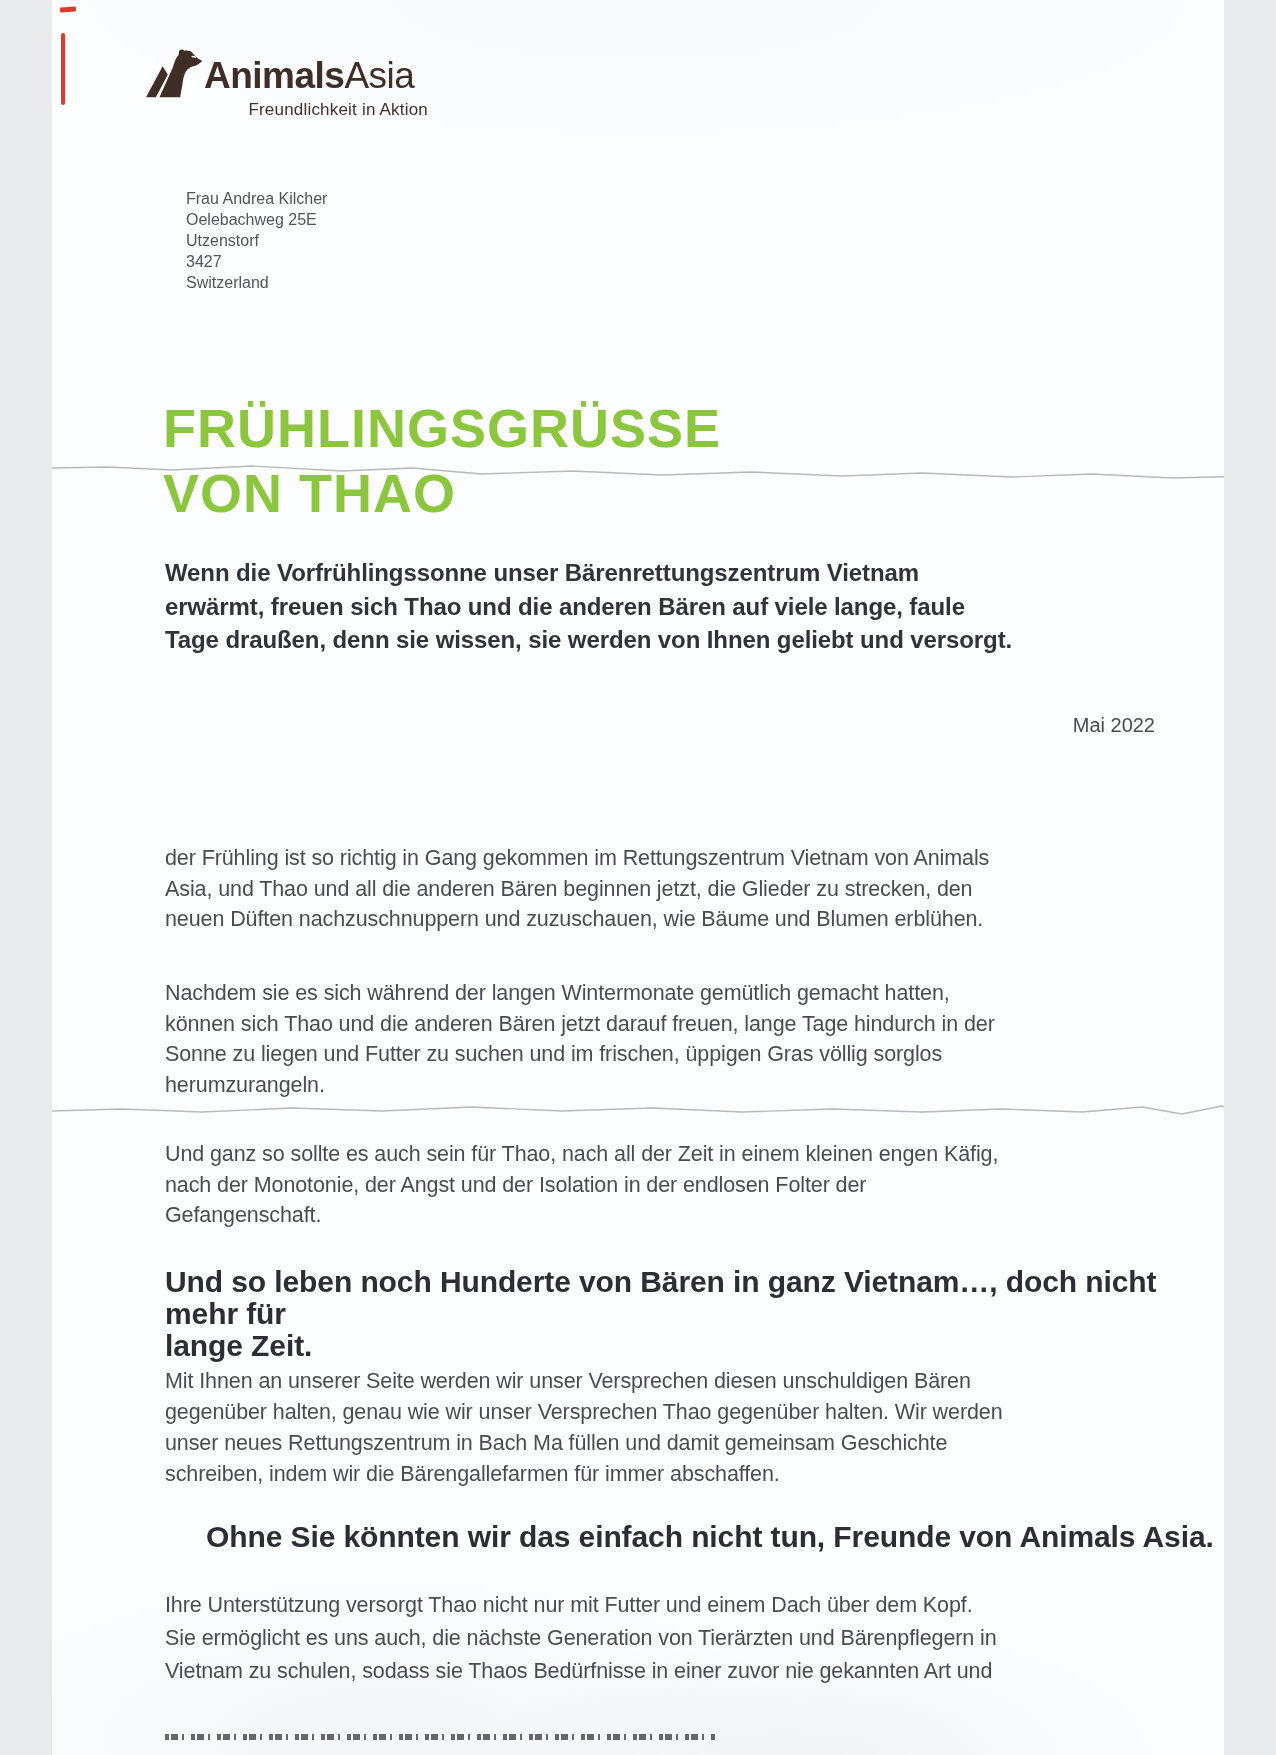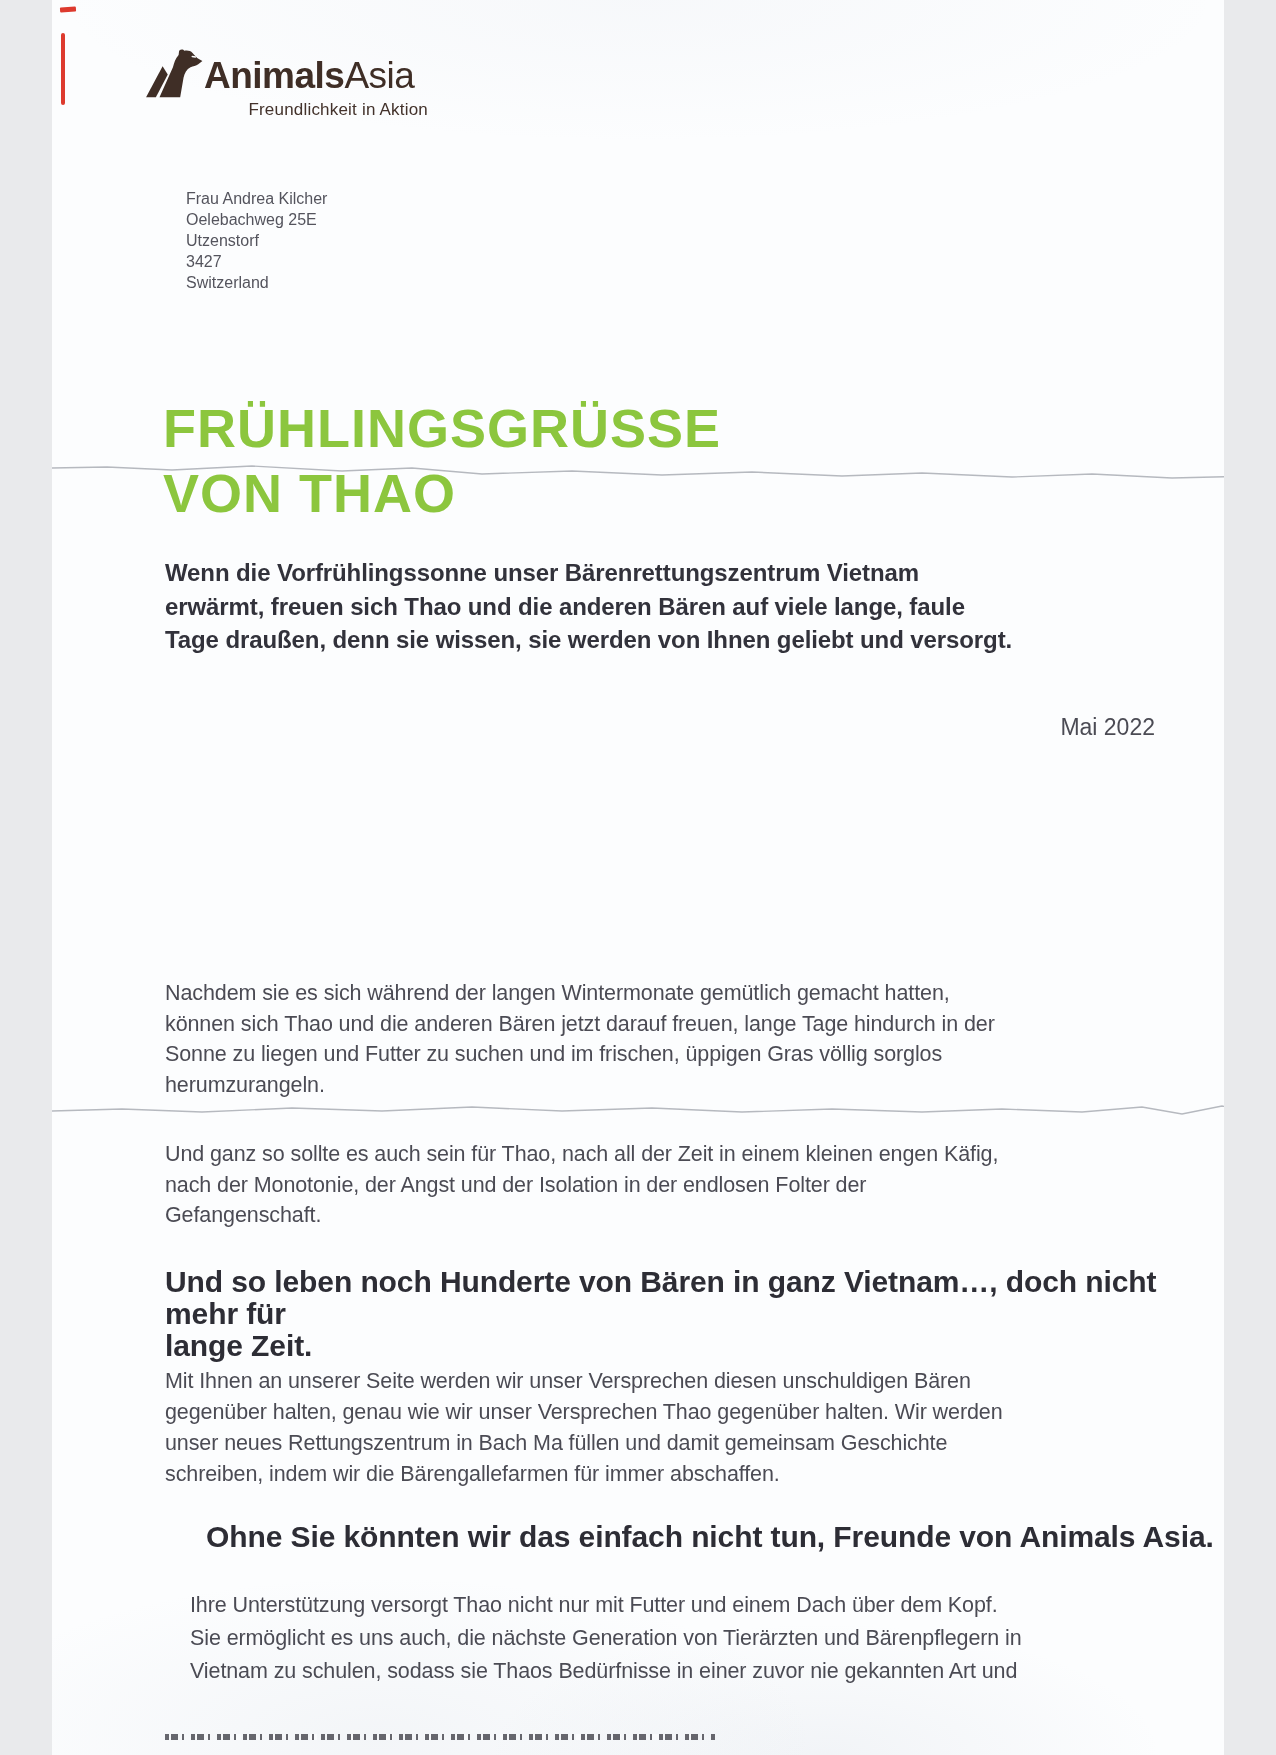--- a/index.html
+++ b/index.html
@@ -41,29 +41,29 @@
 
   
   .address{left:134px;top:188px;font-size:16px;line-height:21px;color:#54545d;}
 
   
   .headline{left:111px;top:396px;font-size:54px;line-height:65px;font-weight:800;letter-spacing:1px;color:#8cc63e;}
 
   
   .intro{left:113px;top:556px;width:1010px;font-size:24px;line-height:33.5px;font-weight:700;color:#32323b;letter-spacing:-0.1px;}
 
-  .date{left:700px;top:714px;width:403px;text-align:right;font-size:23px;color:#4b4b54;}
+  .date{left:700px;top:714px;width:403px;text-align:right;font-size:20px;color:#4b4b54;}
 
   .body-text{width:1020px;font-size:21.5px;color:#4b4b54;letter-spacing:-0.1px;}
   .salutation{left:113px;top:772px;}
   .p1{left:113px;top:843px;line-height:30.5px;}
   .p2{left:113px;top:978px;line-height:30.5px;}
   .p3{left:113px;top:1139px;line-height:30.5px;}
   .p4{left:113px;top:1366px;line-height:31px;}
-  .p5{left:113px;top:1589px;line-height:33px;margin-left:25px;}
+  .p5{left:113px;top:1589px;line-height:33px;}
   .bold-par{width:1020px;font-size:30px;font-weight:700;color:#2d2d35;letter-spacing:-0.1px;}
   .b1{left:113px;top:1266px;line-height:32px;}
   .b2{left:113px;top:1521px;line-height:31px;margin-left:41px;}
 </style>
 </head>
 <body>
 
 <div class="page">
 
   <div class="abs red-dash"></div>
@@ -97,20 +97,23 @@
     </svg>
   </div>
 
   <div class="abs intro preline">Wenn die Vorfrühlingssonne unser Bärenrettungszentrum Vietnam
 erwärmt, freuen sich Thao und die anderen Bären auf viele lange, faule
 Tage draußen, denn sie wissen, sie werden von Ihnen geliebt und versorgt.</div>
 
   <div class="abs date">Mai 2022</div>
 
 
+  <div class="abs body-text p1 preline">der Frühling ist so richtig in Gang gekommen im Rettungszentrum Vietnam von Animals
+Asia, und Thao und all die anderen Bären beginnen jetzt, die Glieder zu strecken, den
+neuen Düften nachzuschnuppern und zuzuschauen, wie Bäume und Blumen erblühen.</div>
   <div class="abs body-text p2 preline">Nachdem sie es sich während der langen Wintermonate gemütlich gemacht hatten,
 können sich Thao und die anderen Bären jetzt darauf freuen, lange Tage hindurch in der
 Sonne zu liegen und Futter zu suchen und im frischen, üppigen Gras völlig sorglos
 herumzurangeln.</div>
 
   <div class="abs crease" style="top:1098px;">
     <svg width="1276" height="26" viewBox="0 0 1276 26">
       <path d="M0,13 L70,11 L150,14 L240,10 L330,13 L420,9 L510,13 L600,10 L690,14 L780,11 L870,14 L950,11 L1030,14 L1090,9 L1130,16 L1170,8 L1210,15 L1276,12" fill="none" stroke="#a9adb4" stroke-width="1.4" opacity="0.85"></path>
     </svg>
   </div>

